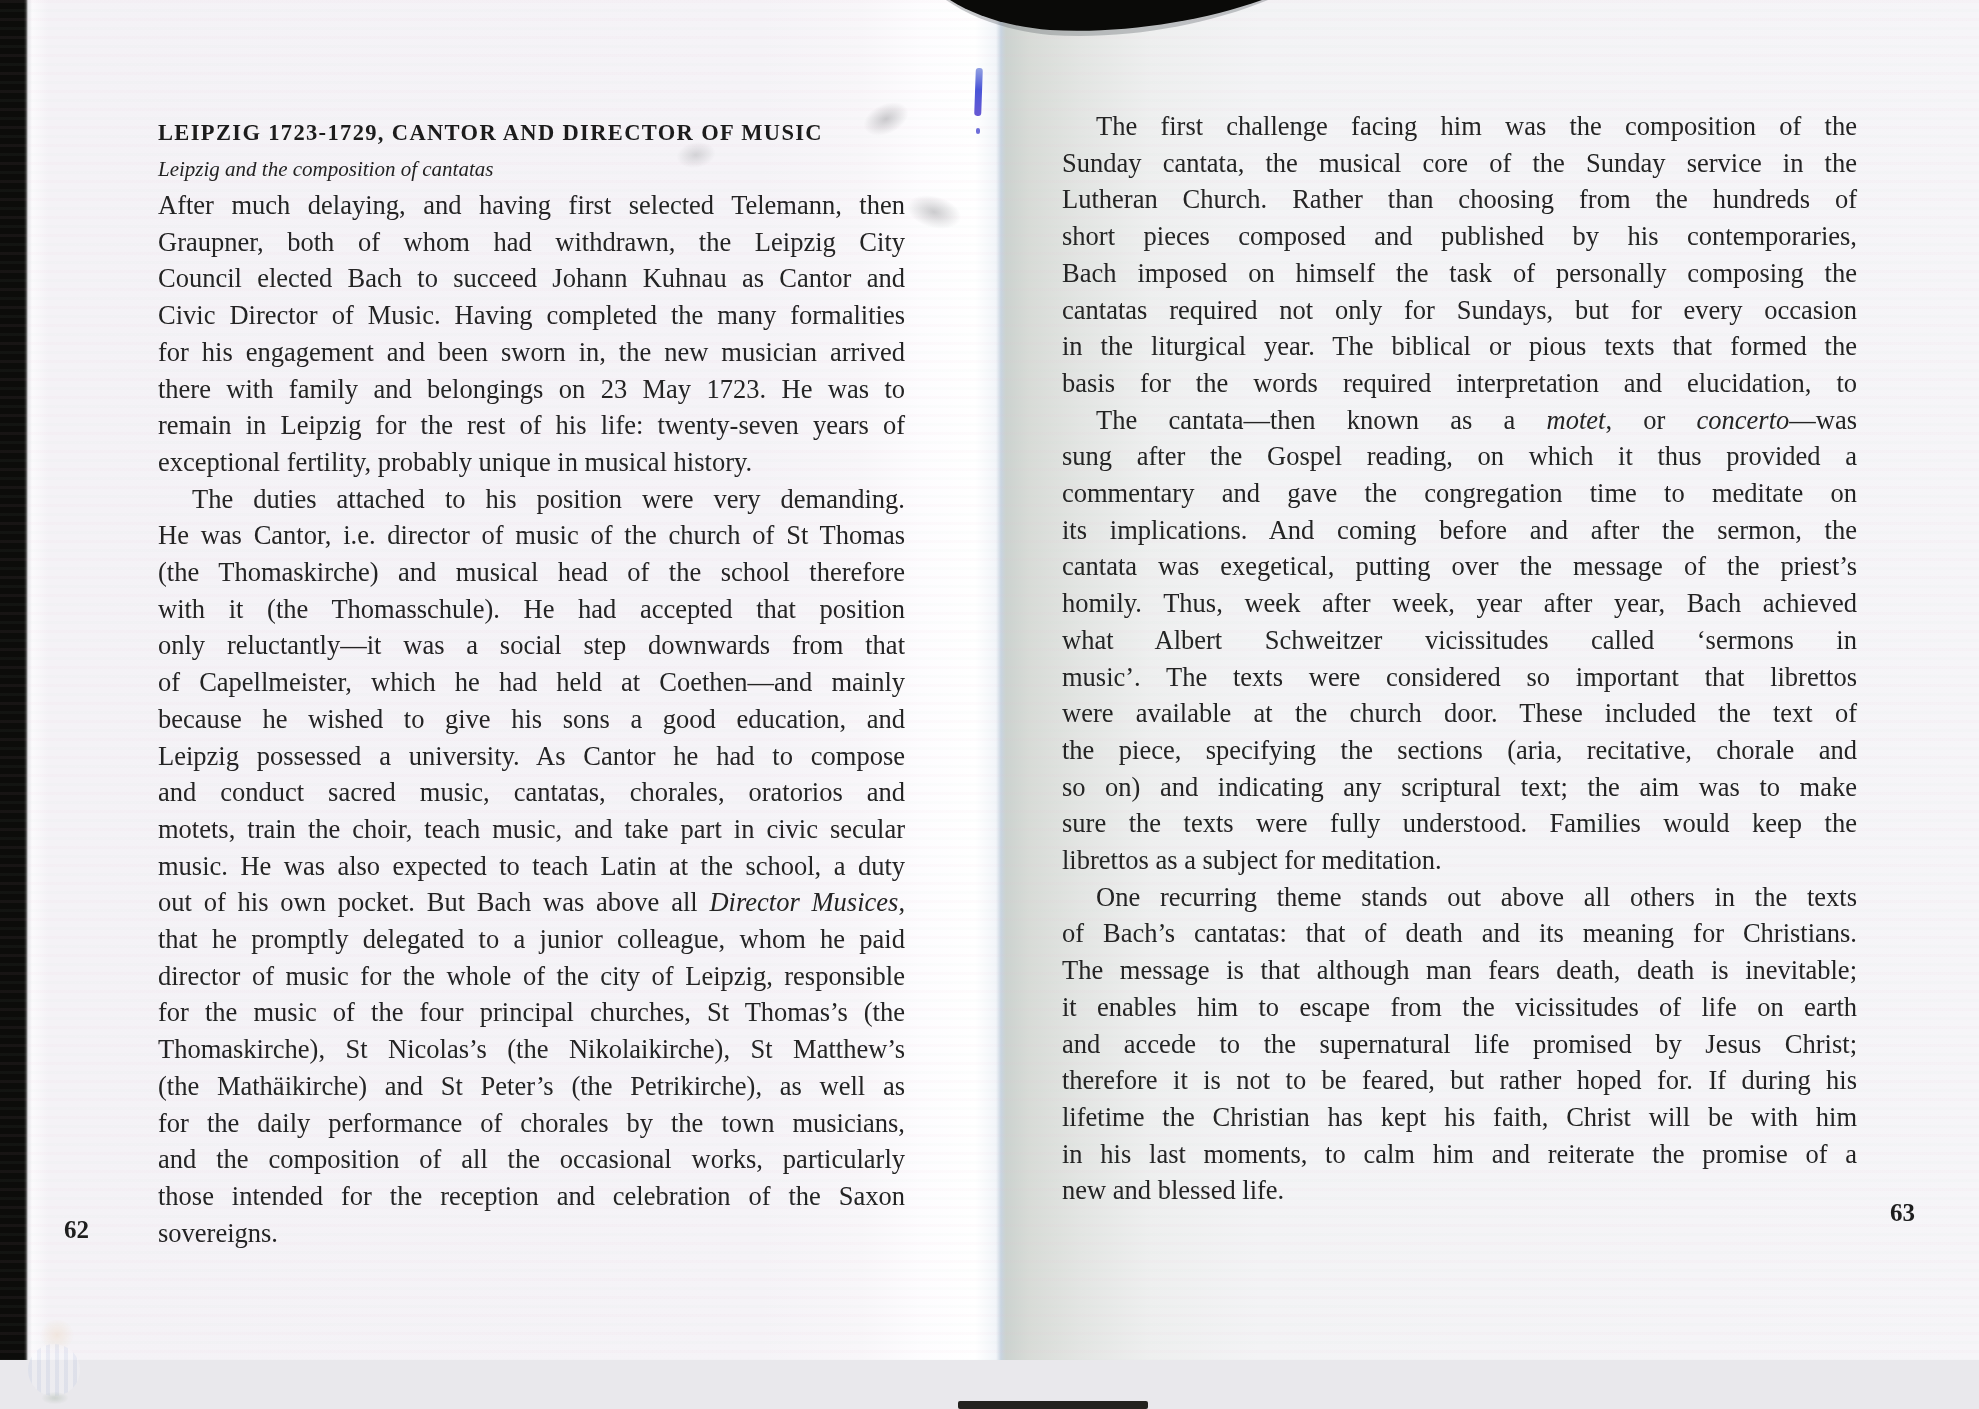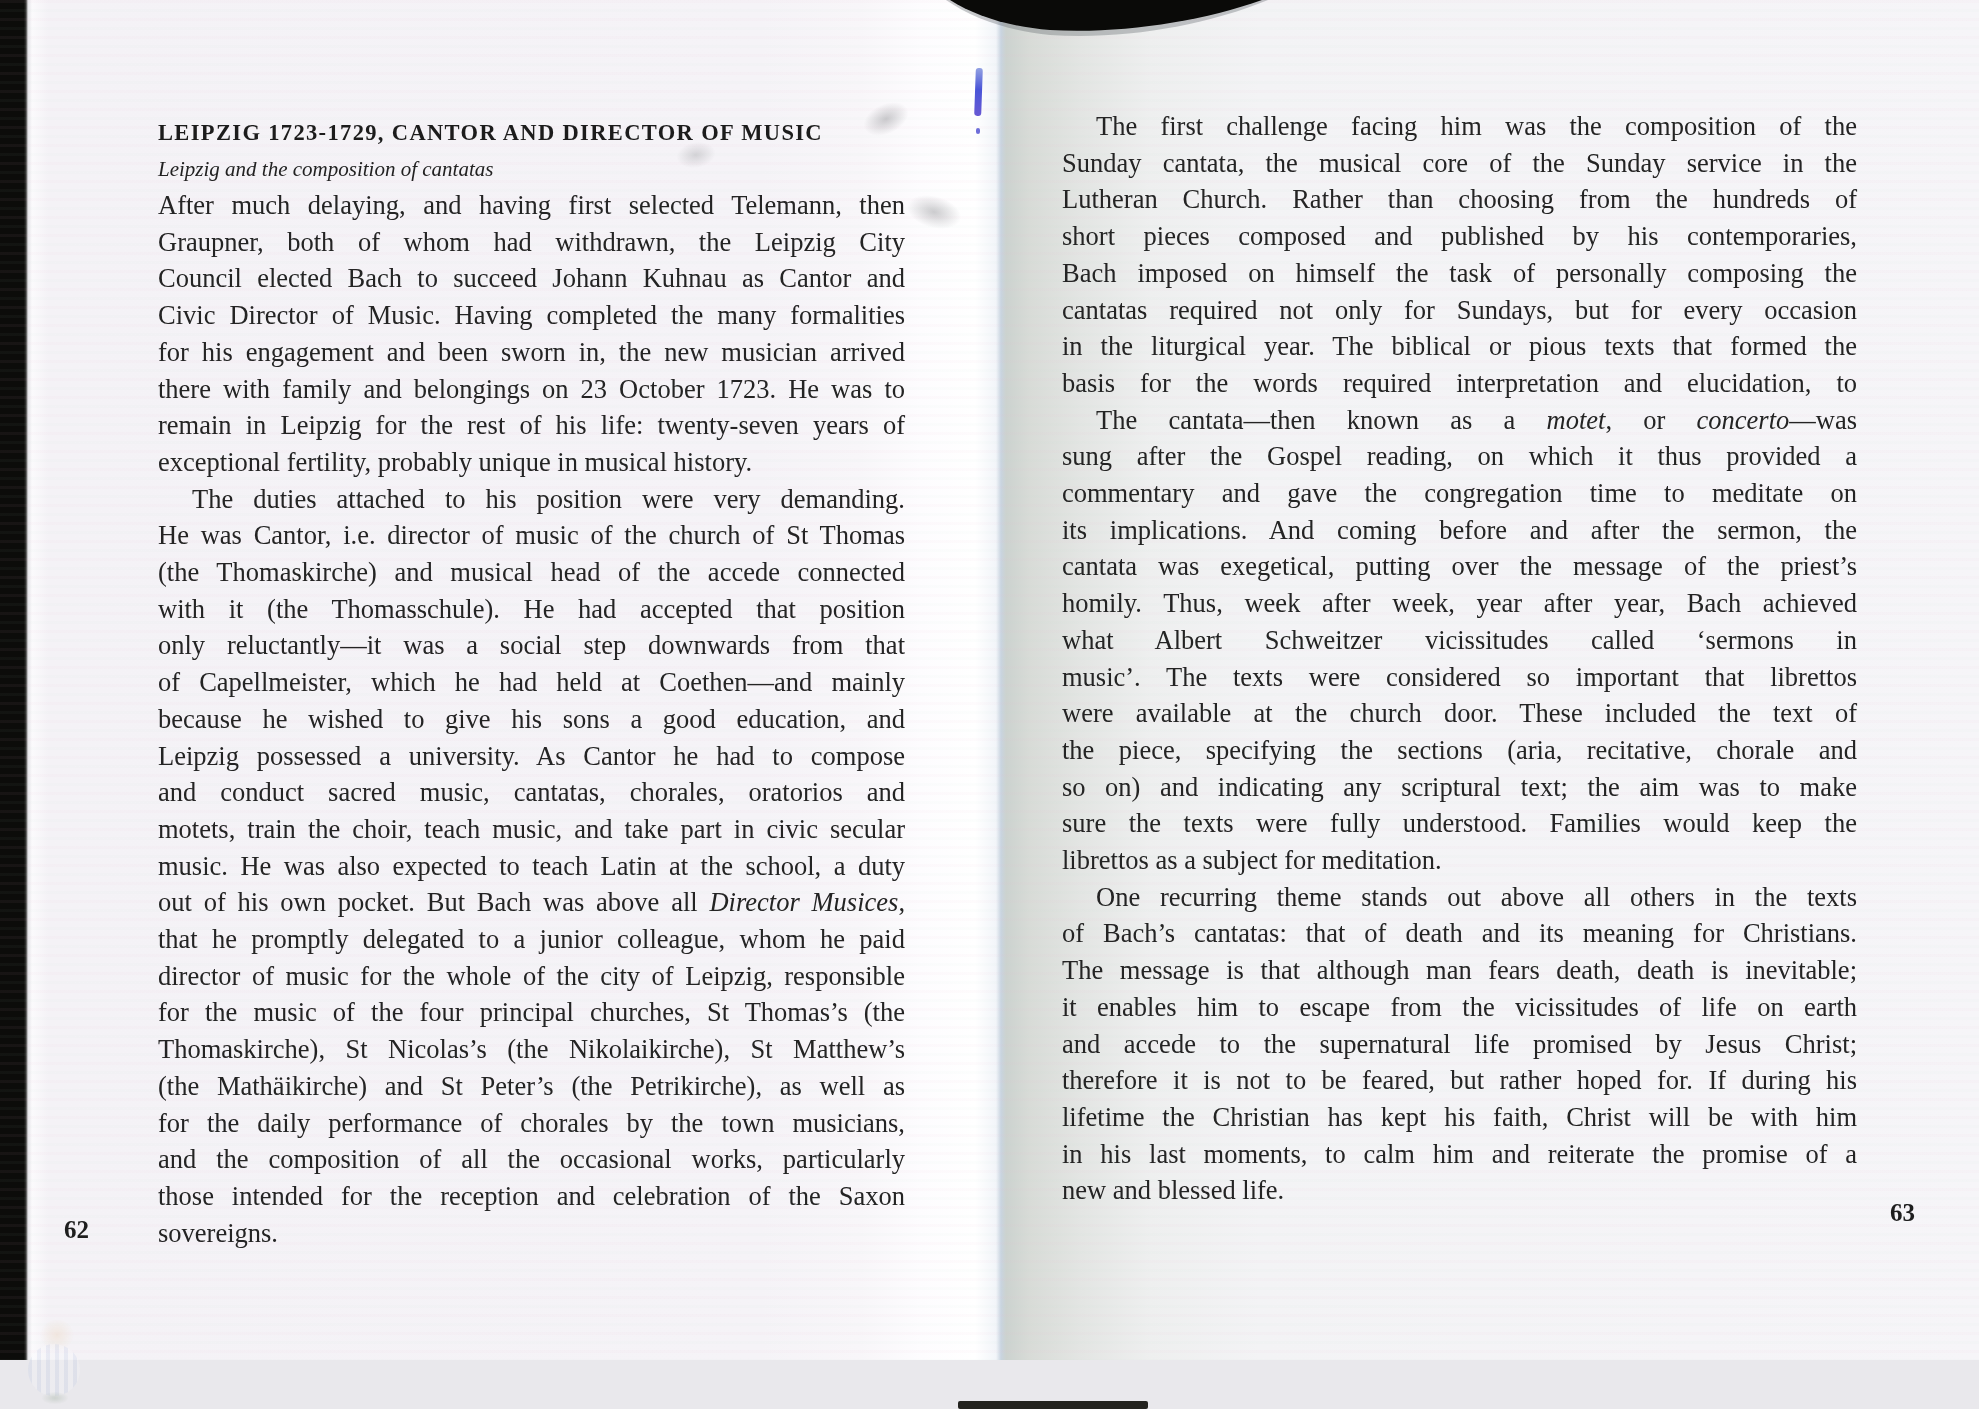--- a/index.html
+++ b/index.html
@@ -120,26 +120,26 @@
 
   <div class="page left">
     <div class="heading">LEIPZIG 1723-1729, CANTOR AND DIRECTOR OF MUSIC</div>
     <div class="subheading">Leipzig and the composition of cantatas</div>
     <div class="column">
         <div class="line">After much delaying, and having first selected Telemann, then</div>
         <div class="line">Graupner, both of whom had withdrawn, the Leipzig City</div>
         <div class="line">Council elected Bach to succeed Johann Kuhnau as Cantor and</div>
         <div class="line">Civic Director of Music. Having completed the many formalities</div>
         <div class="line">for his engagement and been sworn in, the new musician arrived</div>
-        <div class="line">there with family and belongings on 23 October 1723. He was to</div>
+        <div class="line">there with family and belongings on 23 May 1723. He was to</div>
         <div class="line">remain in Leipzig for the rest of his life: twenty-seven years of</div>
         <div class="line end">exceptional fertility, probably unique in musical history.</div>
         <div class="line indent">The duties attached to his position were very demanding.</div>
         <div class="line">He was Cantor, i.e. director of music of the church of St Thomas</div>
-        <div class="line">(the Thomaskirche) and musical head of the accede connected</div>
+        <div class="line">(the Thomaskirche) and musical head of the school therefore</div>
         <div class="line">with it (the Thomasschule). He had accepted that position</div>
         <div class="line">only reluctantly—it was a social step downwards from that</div>
         <div class="line">of Capellmeister, which he had held at Coethen—and mainly</div>
         <div class="line">because he wished to give his sons a good education, and</div>
         <div class="line">Leipzig possessed a university. As Cantor he had to compose</div>
         <div class="line">and conduct sacred music, cantatas, chorales, oratorios and</div>
         <div class="line">motets, train the choir, teach music, and take part in civic secular</div>
         <div class="line">music. He was also expected to teach Latin at the school, a duty</div>
         <div class="line">out of his own pocket. But Bach was above all <i>Director Musices</i>,</div>
         <div class="line">that he promptly delegated to a junior colleague, whom he paid</div>

